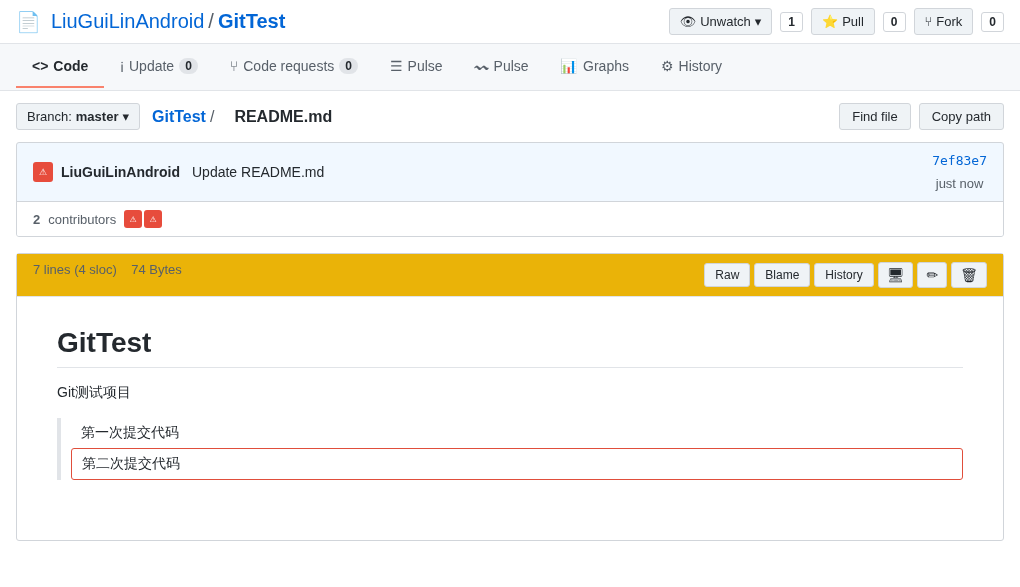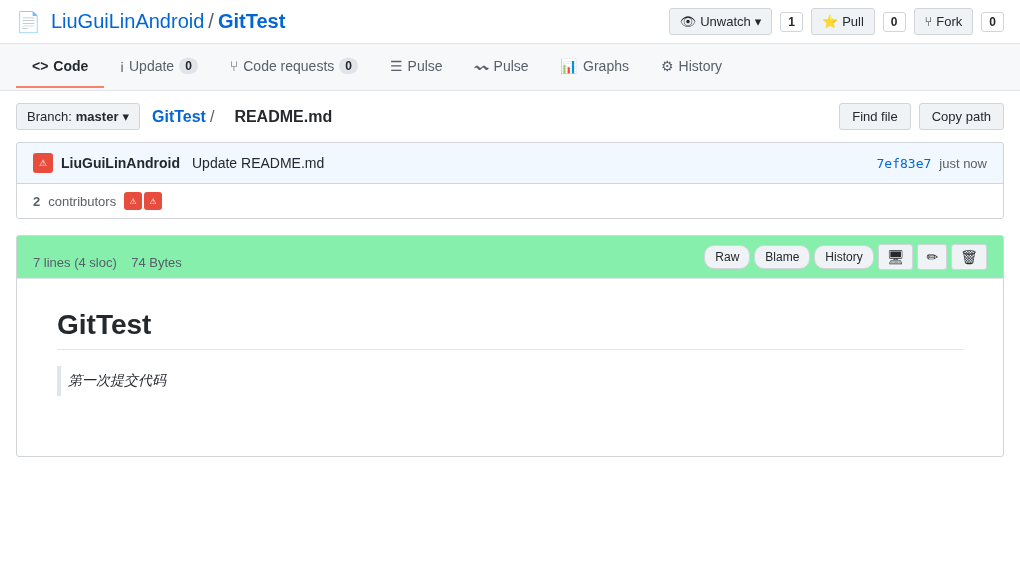--- a/index.html
+++ b/index.html
@@ -76,58 +76,58 @@
       padding: 10px 16px;
     }
     .commit-left { display: flex; align-items: center; gap: 8px; }
     .commit-avatar {
       width: 20px; height: 20px; border-radius: 3px;
       display: flex; align-items: center; justify-content: center;
       font-size: 10px; overflow: hidden;
     }
     .commit-author { font-weight: 600; color: #24292e; }
     .commit-message { color: #24292e; margin-left: 4px; }
-    .commit-right { display: flex; align-items: center; gap: 8px; font-size: 13px; color: #586069; }
+    .commit-right { display: flex; align-items: center; gap: 8px; font-size: 13px; color: #586069; flex-direction: column; }
     .commit-sha { color: #0366d6; font-family: monospace; }
 
     .contributors-bar {
       display: flex; align-items: center; gap: 8px;
       padding: 8px 16px; border-top: 1px solid #d1d5da;
       background: #fff; font-size: 13px; color: #586069;
     }
     .contributor-count { font-weight: 600; }
     .contributor-avatars { display: flex; gap: 2px; }
     .mini-avatar {
       width: 18px; height: 18px; border-radius: 3px; overflow: hidden;
       display: inline-flex; align-items: center; justify-content: center;
       font-size: 8px;
     }
 
     
     .file-area { margin: 16px; border: 1px solid #d1d5da; border-radius: 3px; }
     .file-toolbar {
-      display: flex; align-items: flex-end; justify-content: space-between;
-      padding: 8px 16px; border-bottom: 1px solid #e1e4e8; background: #86efac;
+      display: flex; align-items: flex-start; justify-content: space-between;
+      padding: 8px 16px; border-bottom: 1px solid #e1e4e8; background: #eab308;
     }
     .file-meta { font-size: 13px; color: #586069; }
     .file-actions { display: flex; align-items: center; gap: 4px; }
     .file-action-btn {
-      padding: 4px 10px; border: 1px solid #d1d5da; border-radius: 10px;
+      padding: 4px 10px; border: 1px solid #d1d5da; border-radius: 3px;
       background: #eff3f6; font-size: 12px; cursor: pointer; color: #24292e;
     }
     .icon-btn {
       padding: 4px 8px; border: 1px solid #d1d5da; border-radius: 3px;
       background: #eff3f6; font-size: 14px; cursor: pointer; color: #24292e;
     }
 
     
     .file-content { padding: 30px 40px 60px; }
     .readme-title { font-size: 28px; font-weight: 700; margin-bottom: 16px; padding-bottom: 8px; border-bottom: 1px solid #e1e4e8; }
     .readme-subtitle { font-size: 14px; margin-bottom: 16px; }
-    .readme-list { list-style: none; border-left: 4px solid #e1e4e8; padding-left: 7px; font-style: italic; }
+    .readme-list { list-style: none; border-left: 4px solid #e1e4e8; padding-left: 20px; }
     .readme-list li { padding: 6px 0; font-size: 14px; }
     .readme-list li.highlighted {
       border: 1.5px solid #e04e3b; border-radius: 3px;
       padding: 6px 10px; margin-left: -10px;
     }
   </style>
 </head>
 <body>
 
 <div class="page-header">
@@ -247,17 +247,19 @@
       <button class="file-action-btn">Blame</button>
       <button class="file-action-btn">History</button>
       <button class="icon-btn" title="Display the rich diff">🖥</button>
       <button class="icon-btn" title="Edit this file">✏</button>
       <button class="icon-btn" title="Delete this file">🗑</button>
     </div>
   </div>
 
   <div class="file-content">
     <h1 class="readme-title">GitTest</h1>
+    <p class="readme-subtitle">Git测试项目</p>
     <ul class="readme-list">
       <li>第一次提交代码</li>
+      <li class="highlighted">第二次提交代码</li>
     </ul>
   </div>
 </div>
 
 </body></html>

